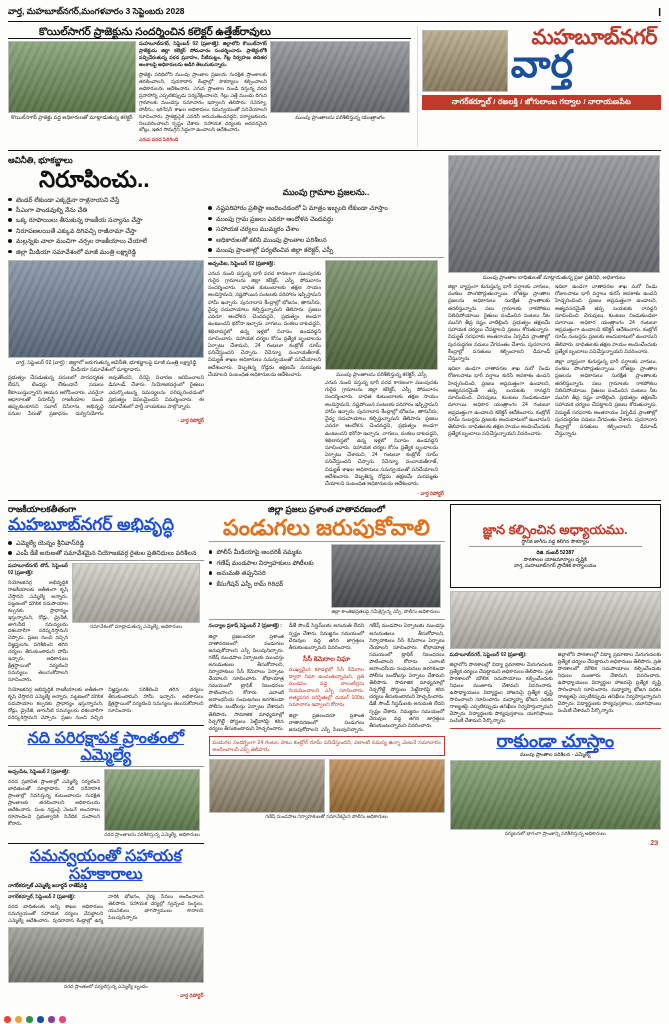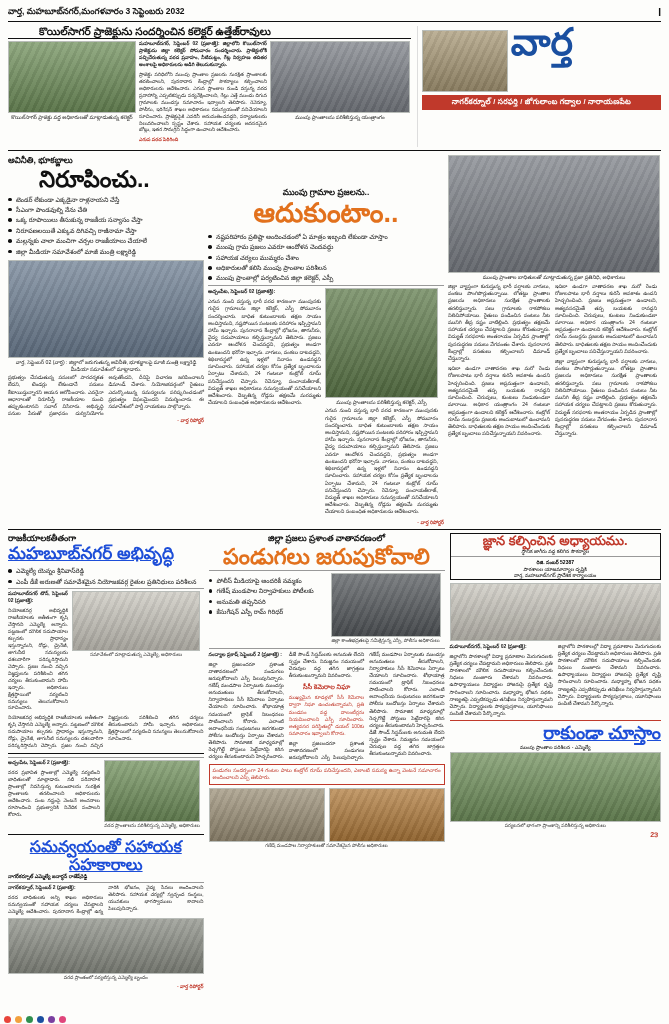--- a/index.html
+++ b/index.html
@@ -121,32 +121,32 @@
     font-size:5.2px; color:#c0392b; line-height:1.4; text-align:justify;
   }
   .redhead { color:#c0392b; font-weight:bold; font-size:6.5px; text-align:center; margin:2px 0 1px; }
 
   
   .dots { position:absolute; left:0; bottom:0; width:669px; height:10px; display:flex; align-items:center; }
   .dots .d { width:7px; height:7px; border-radius:50%; margin-left:4px; }
 
   .page-num { font-size:7px; color:#c0392b; font-weight:bold; text-align:right; padding-right:3px; }
 
-  .ad-box { border:1px solid #111; padding:0; }
+  .ad-box { border:1px solid #111; padding:18px; }
   .ad-title { color:#c0392b; font-weight:bold; font-size:13px; text-align:center; line-height:1.1; }
 
   .sig { font-size:5px; font-weight:bold; color:#c0392b; text-align:right; }
 </style>
 </head>
 <body>
 
 <div class="page">
 
   <div class="topstrip">
-    <span>వార్త, మహబూబ్‌నగర్,మంగళవారం 3 సెప్టెంబరు 2032</span>
+    <span>వార్త, మహబూబ్‌నగర్,మంగళవారం 3 సెప్టెంబరు 2028</span>
     <span class="right-mark">I</span>
   </div>
 
   <div class="headband">
 
     <div class="head-left">
       <div style="border-bottom:1px solid #111;padding-bottom:1px;margin-bottom:2px;">
         <div class="hl-black" style="font-size:10.5px;">కొయిల్‌సాగర్ ప్రాజెక్టును సందర్శించిన కలెక్టర్ ఉత్తేజ్‌రావులు</div>
       </div>
       <div class="head-photo-row">
@@ -165,24 +165,25 @@
           <div class="photo ph-crowd" style="height:72px;"></div>
           <div class="cap">ముంపు ప్రాంతాలను పరిశీలిస్తున్న యంత్రాంగం</div>
         </div>
       </div>
     </div>
 
     <div class="head-right">
       <div style="display:flex;gap:3px;align-items:flex-start;">
         <div class="photo ph-khaki" style="width:86px;height:62px;margin-top:4px;"></div>
         <div style="flex:1;">
+          <div class="masthead-title">మహబూబ్‌నగర్</div>
           <div class="masthead-sub">వార్త</div>
         </div>
       </div>
-      <div class="masthead-strip">నాగర్‌కర్నూల్ / సరఫర్తి / జోగులాంబ గద్వాల / నారాయణపేట</div>
+      <div class="masthead-strip">నాగర్‌కర్నూల్ / రజలక్తి / జోగులాంబ గద్వాల / నారాయణపేట</div>
     </div>
   </div>
 
   <div class="rule"></div>
 
   <div class="mid">
 
     <div class="col-a">
       <div class="kicker">అవినీతి, భూకబ్జాలు</div>
       <div class="hl-black" style="font-size:23px;">నిరూపించు..</div>
@@ -197,21 +198,20 @@
       <div class="photo ph-blue" style="height:98px;margin-top:4px;"></div>
       <div class="cap">వార్త, సెప్టెంబర్ 02 (వార్త) : జిల్లాలో జరుగుతున్న అవినీతి, భూకబ్జాలపై మాజీ మంత్రి లక్ష్మారెడ్డి మీడియా సమావేశంలో మాట్లాడారు.</div>
       <div class="body-col twocol" style="font-size:5.1px;">
         <p>ప్రభుత్వం చేపడుతున్న పనులలో పారదర్శకత లేదని, టెండర్లు లేకుండానే పనులు కేటాయిస్తున్నారని ఆయన ఆరోపించారు. ఎవరైనా ఆధారాలతో నిరూపిస్తే రాజకీయాల నుంచి తప్పుకుంటానని సవాల్ విసిరారు. అభివృద్ధి పనుల పేరుతో ప్రజాధనం దుర్వినియోగం అవుతోందని, దీనిపై విచారణ జరిపించాలని డిమాండ్ చేశారు. నియోజకవర్గంలో రైతులు ఎదుర్కొంటున్న సమస్యలను పరిష్కరించడంలో ప్రభుత్వం విఫలమైందని విమర్శించారు. ఈ సమావేశంలో పార్టీ నాయకులు పాల్గొన్నారు.</p>
       </div>
       <div class="sig">- వార్త రిపోర్టర్</div>
     </div>
 
     <div class="col-b">
       <div class="kicker center">ముంపు గ్రామాల ప్రజలను..</div>
-      <div class="hl-orange center">ఆదుకుంటాం..</div>
       <ul class="bullets" style="margin-top:4px;">
         <li>నష్టపరిహారం ప్రతిష్టా అందించడంలో ఏ మాత్రం ఇబ్బంది లేకుండా చూస్తాం</li>
         <li>ముంపు గ్రామ ప్రజలు ఎవరూ ఆందోళన చెందవద్దు</li>
         <li>సహాయక చర్యలు ముమ్మరం చేశాం</li>
         <li>అధికారులతో కలిసి ముంపు ప్రాంతాల పరిశీలన</li>
         <li>ముంపు ప్రాంతాల్లో పర్యటించిన జిల్లా కలెక్టర్, ఎస్పీ</li>
       </ul>
       <div class="rule-thin"></div>
       <div style="display:flex;gap:4px;">
         <div class="body-col" style="width:113px;font-size:5.1px;">
@@ -265,20 +265,21 @@
         <div style="width:128px;">
           <div class="photo ph-white" style="height:60px;"></div>
           <div class="mini-cap">సమావేశంలో మాట్లాడుతున్న ఎమ్మెల్యే, అధికారులు</div>
         </div>
       </div>
       <div class="body-col twocol" style="font-size:4.9px;">
         <p>నియోజకవర్గ అభివృద్ధికి రాజకీయాలకు అతీతంగా కృషి చేస్తానని ఎమ్మెల్యే అన్నారు. పట్టణంలో మౌలిక సదుపాయాల కల్పనకు ప్రాధాన్యం ఇస్తున్నామని, రోడ్లు, డ్రైనేజీ, తాగునీటి సమస్యలను దశలవారీగా పరిష్కరిస్తామని చెప్పారు. ప్రజల నుంచి వచ్చిన విజ్ఞప్తులను పరిశీలించి తగిన చర్యలు తీసుకుంటామని హామీ ఇచ్చారు. అధికారులు క్షేత్రస్థాయిలో పర్యటించి సమస్యలు తెలుసుకోవాలని సూచించారు.</p>
       </div>
 
       <div class="rule"></div>
+      <div class="hl-red-md center">నది పరిరక్షాపక ప్రాంతంలో ఎమ్మెల్యే</div>
       <div class="rule-thin"></div>
       <div style="display:flex;gap:4px;">
         <div class="body-col" style="width:92px;font-size:4.9px;">
           <p class="lead">అచ్చంపేట, సెప్టెంబర్ 2 (ప్రజాశక్తి):</p>
           <p>వరద ప్రభావిత ప్రాంతాల్లో ఎమ్మెల్యే పర్యటించి బాధితులతో మాట్లాడారు. నదీ పరీవాహక ప్రాంతాల్లో నివసిస్తున్న కుటుంబాలను సురక్షిత ప్రాంతాలకు తరలించాలని అధికారులను ఆదేశించారు. పంట నష్టంపై వెంటనే అంచనాలు రూపొందించి ప్రభుత్వానికి నివేదిక పంపాలని కోరారు.</p>
         </div>
         <div style="width:96px;">
           <div class="photo ph-green" style="height:62px;"></div>
           <div class="mini-cap">వరద ప్రాంతాలను పరిశీలిస్తున్న ఎమ్మెల్యే, అధికారులు</div>
         </div>
@@ -344,21 +345,21 @@
         <div class="tiny center">పాఠశాలల యాజమాన్యాల దృష్టికి</div>
         <div class="tiny center">వార్త, మహబూబ్‌నగర్ ప్రాదేశిక కార్యాలయం</div>
       </div>
       <div class="photo ph-white" style="height:58px;margin-top:3px;"></div>
       <div class="body-col twocol" style="font-size:5px;margin-top:2px;">
         <p class="lead">మహబూబ్‌నగర్, సెప్టెంబర్ 02 (ప్రజాశక్తి):</p>
         <p>జిల్లాలోని పాఠశాలల్లో విద్యా ప్రమాణాల మెరుగుదలకు ప్రత్యేక చర్యలు చేపట్టామని అధికారులు తెలిపారు. ప్రతి పాఠశాలలో మౌలిక సదుపాయాలు కల్పించేందుకు నిధులు మంజూరు చేశామని వివరించారు. ఉపాధ్యాయులు విద్యార్థుల హాజరుపై ప్రత్యేక దృష్టి సారించాలని సూచించారు. మధ్యాహ్న భోజన పథకం నాణ్యతపై ఎప్పటికప్పుడు తనిఖీలు నిర్వహిస్తున్నామని చెప్పారు. విద్యార్థులకు పాఠ్యపుస్తకాలు, యూనిఫాంలు పంపిణీ చేశామని పేర్కొన్నారు.</p>
         <p>జిల్లాలోని పాఠశాలల్లో విద్యా ప్రమాణాల మెరుగుదలకు ప్రత్యేక చర్యలు చేపట్టామని అధికారులు తెలిపారు. ప్రతి పాఠశాలలో మౌలిక సదుపాయాలు కల్పించేందుకు నిధులు మంజూరు చేశామని వివరించారు. ఉపాధ్యాయులు విద్యార్థుల హాజరుపై ప్రత్యేక దృష్టి సారించాలని సూచించారు. మధ్యాహ్న భోజన పథకం నాణ్యతపై ఎప్పటికప్పుడు తనిఖీలు నిర్వహిస్తున్నామని చెప్పారు. విద్యార్థులకు పాఠ్యపుస్తకాలు, యూనిఫాంలు పంపిణీ చేశామని పేర్కొన్నారు.</p>
       </div>
       <div class="rule-red"></div>
-      <div class="hl-red-md center" style="font-size:18px;text-align:right;">రాకుండా చూస్తాం</div>
+      <div class="hl-red-md center" style="font-size:18px;">రాకుండా చూస్తాం</div>
       <div class="tiny center">ముంపు ప్రాంతాల పరిశీలన - ఎమ్మెల్యే</div>
       <div class="photo ph-green" style="height:70px;margin-top:2px;"></div>
       <div class="mini-cap">పర్యటనలో భాగంగా ప్రాంతాన్ని పరిశీలిస్తున్న అధికారులు</div>
       <div class="page-num">2౩</div>
     </div>
   </div>
 
   <div class="dots">
     <span class="d" style="background:#e8443a"></span>
     <span class="d" style="background:#f2a03d"></span>

